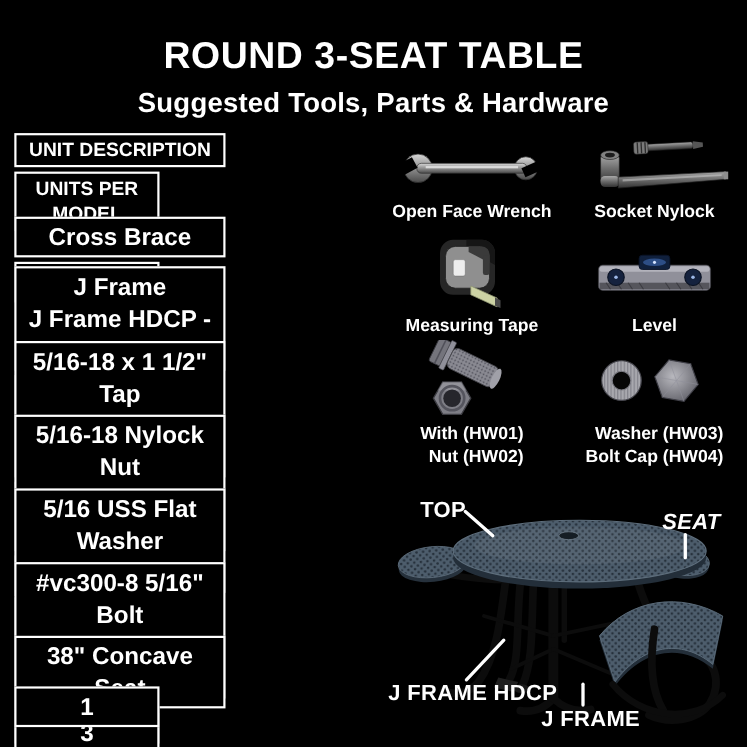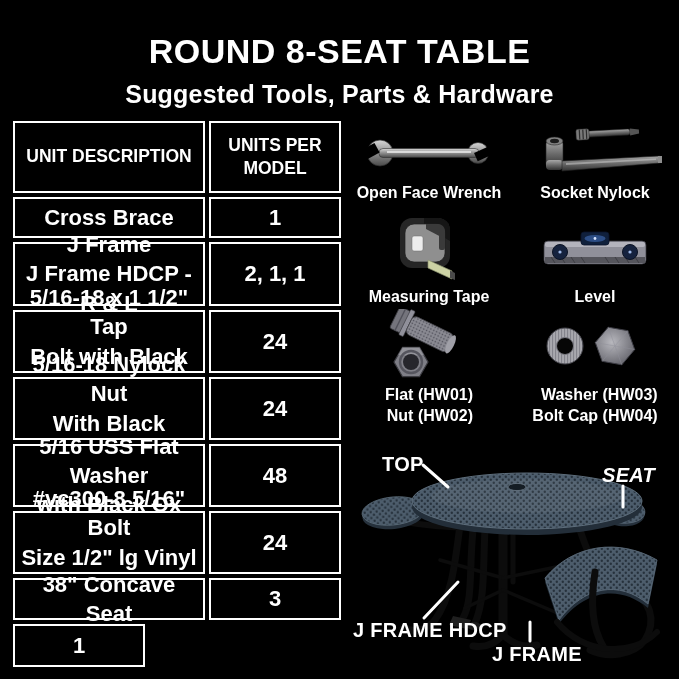--- a/index.html
+++ b/index.html
@@ -7,21 +7,21 @@
     position:relative;width:679px;height:679px;overflow:hidden;
     font-family:"Liberation Sans",sans-serif;color:#fff;
     -webkit-font-smoothing:antialiased;
   }
   
   .header{position:absolute;top:34px;left:0;right:0;text-align:center;}
   .title{font-size:34px;font-weight:800;line-height:1;letter-spacing:.5px;}
   .subtitle{font-size:25px;font-weight:700;margin-top:12px;letter-spacing:.2px;}
   
   .parts-table{position:absolute;left:13px;top:121px;width:328px;display:flex;flex-direction:column;gap:4px;}
-  .t-row{display:flex;gap:4px;}
+  .t-row{display:flex;gap:4px;flex-direction:column;}
   .t-cell{
     box-sizing:border-box;border:2px solid #fff;background:#000;
     display:flex;align-items:center;justify-content:center;text-align:center;
     font-weight:700;font-size:22px;line-height:1.32;white-space:pre-line;padding:2px 6px;
   }
   .c-desc{width:192px;} .c-units{width:132px;}
   .t-head .t-cell{font-size:17.5px;}
   
   .tool{position:absolute;display:flex;flex-direction:column;align-items:center;}
   .tool-icon{display:flex;align-items:center;justify-content:center;}
@@ -38,21 +38,21 @@
   .dlabel{position:absolute;font-weight:800;font-size:20px;letter-spacing:.3px;}
   #lbl-top   {left:37px; top:23px;}
   #lbl-seat  {left:257px;top:34px;font-style:italic;}
   #lbl-hdcp  {left:8px;  top:189px;}
   #lbl-jframe{left:147px;top:213px;}
 </style>
 </head>
 <body>
 
 <div class="header">
-  <div class="title">ROUND 8-SEAT TABLE</div>
+  <div class="title">ROUND 3-SEAT TABLE</div>
   <div class="subtitle">Suggested Tools, Parts &amp; Hardware</div>
 </div>
 
 <div class="parts-table">
   <div class="t-row t-head" style="height:72px">
     <div class="t-cell c-desc">UNIT DESCRIPTION</div>
     <div class="t-cell c-units">UNITS PER MODEL</div>
   </div>
   <div class="t-row" style="height:41px">
     <div class="t-cell c-desc">Cross Brace</div>
@@ -202,21 +202,21 @@
         <rect x="13" y="2" width="5" height="28" rx="1" fill="#90909a" stroke="#3a3a40" stroke-width="0.6"></rect>
         <rect x="18" y="6" width="46" height="20" rx="5" fill="url(#thr)" stroke="#44444a" stroke-width="0.8"></rect>
         <ellipse cx="64" cy="16" rx="3.6" ry="10" fill="#a0a0a8"></ellipse>
       </g>
       <polygon points="41,53 32.5,67.7 15.5,67.7 7,53 15.5,38.3 32.5,38.3" fill="#7e7e86" stroke="#3c3c42" stroke-width="1.2"></polygon>
       <polygon points="32.5,38.3 15.5,38.3 11,46 37,46" fill="#a2a2aa" opacity="0.55"></polygon>
       <circle cx="24" cy="53" r="11" fill="none" stroke="#55555e" stroke-width="2.4"></circle>
       <circle cx="24" cy="53" r="8" fill="#26262c"></circle>
     </svg>
   </div>
-  <div class="tool-label">Flat (HW01)
+  <div class="tool-label">With (HW01)
 Nut (HW02)</div>
 </div>
 
 <div class="tool" id="tool-wc">
   <div class="tool-icon">
     <svg width="104" height="48" viewBox="0 0 104 48">
       <defs>
         <pattern id="brush" patternUnits="userSpaceOnUse" width="3" height="3">
           <rect width="3" height="3" fill="#a8a8ae"></rect>
           <rect x="0" width="1.1" height="3" fill="#84848c"></rect>

